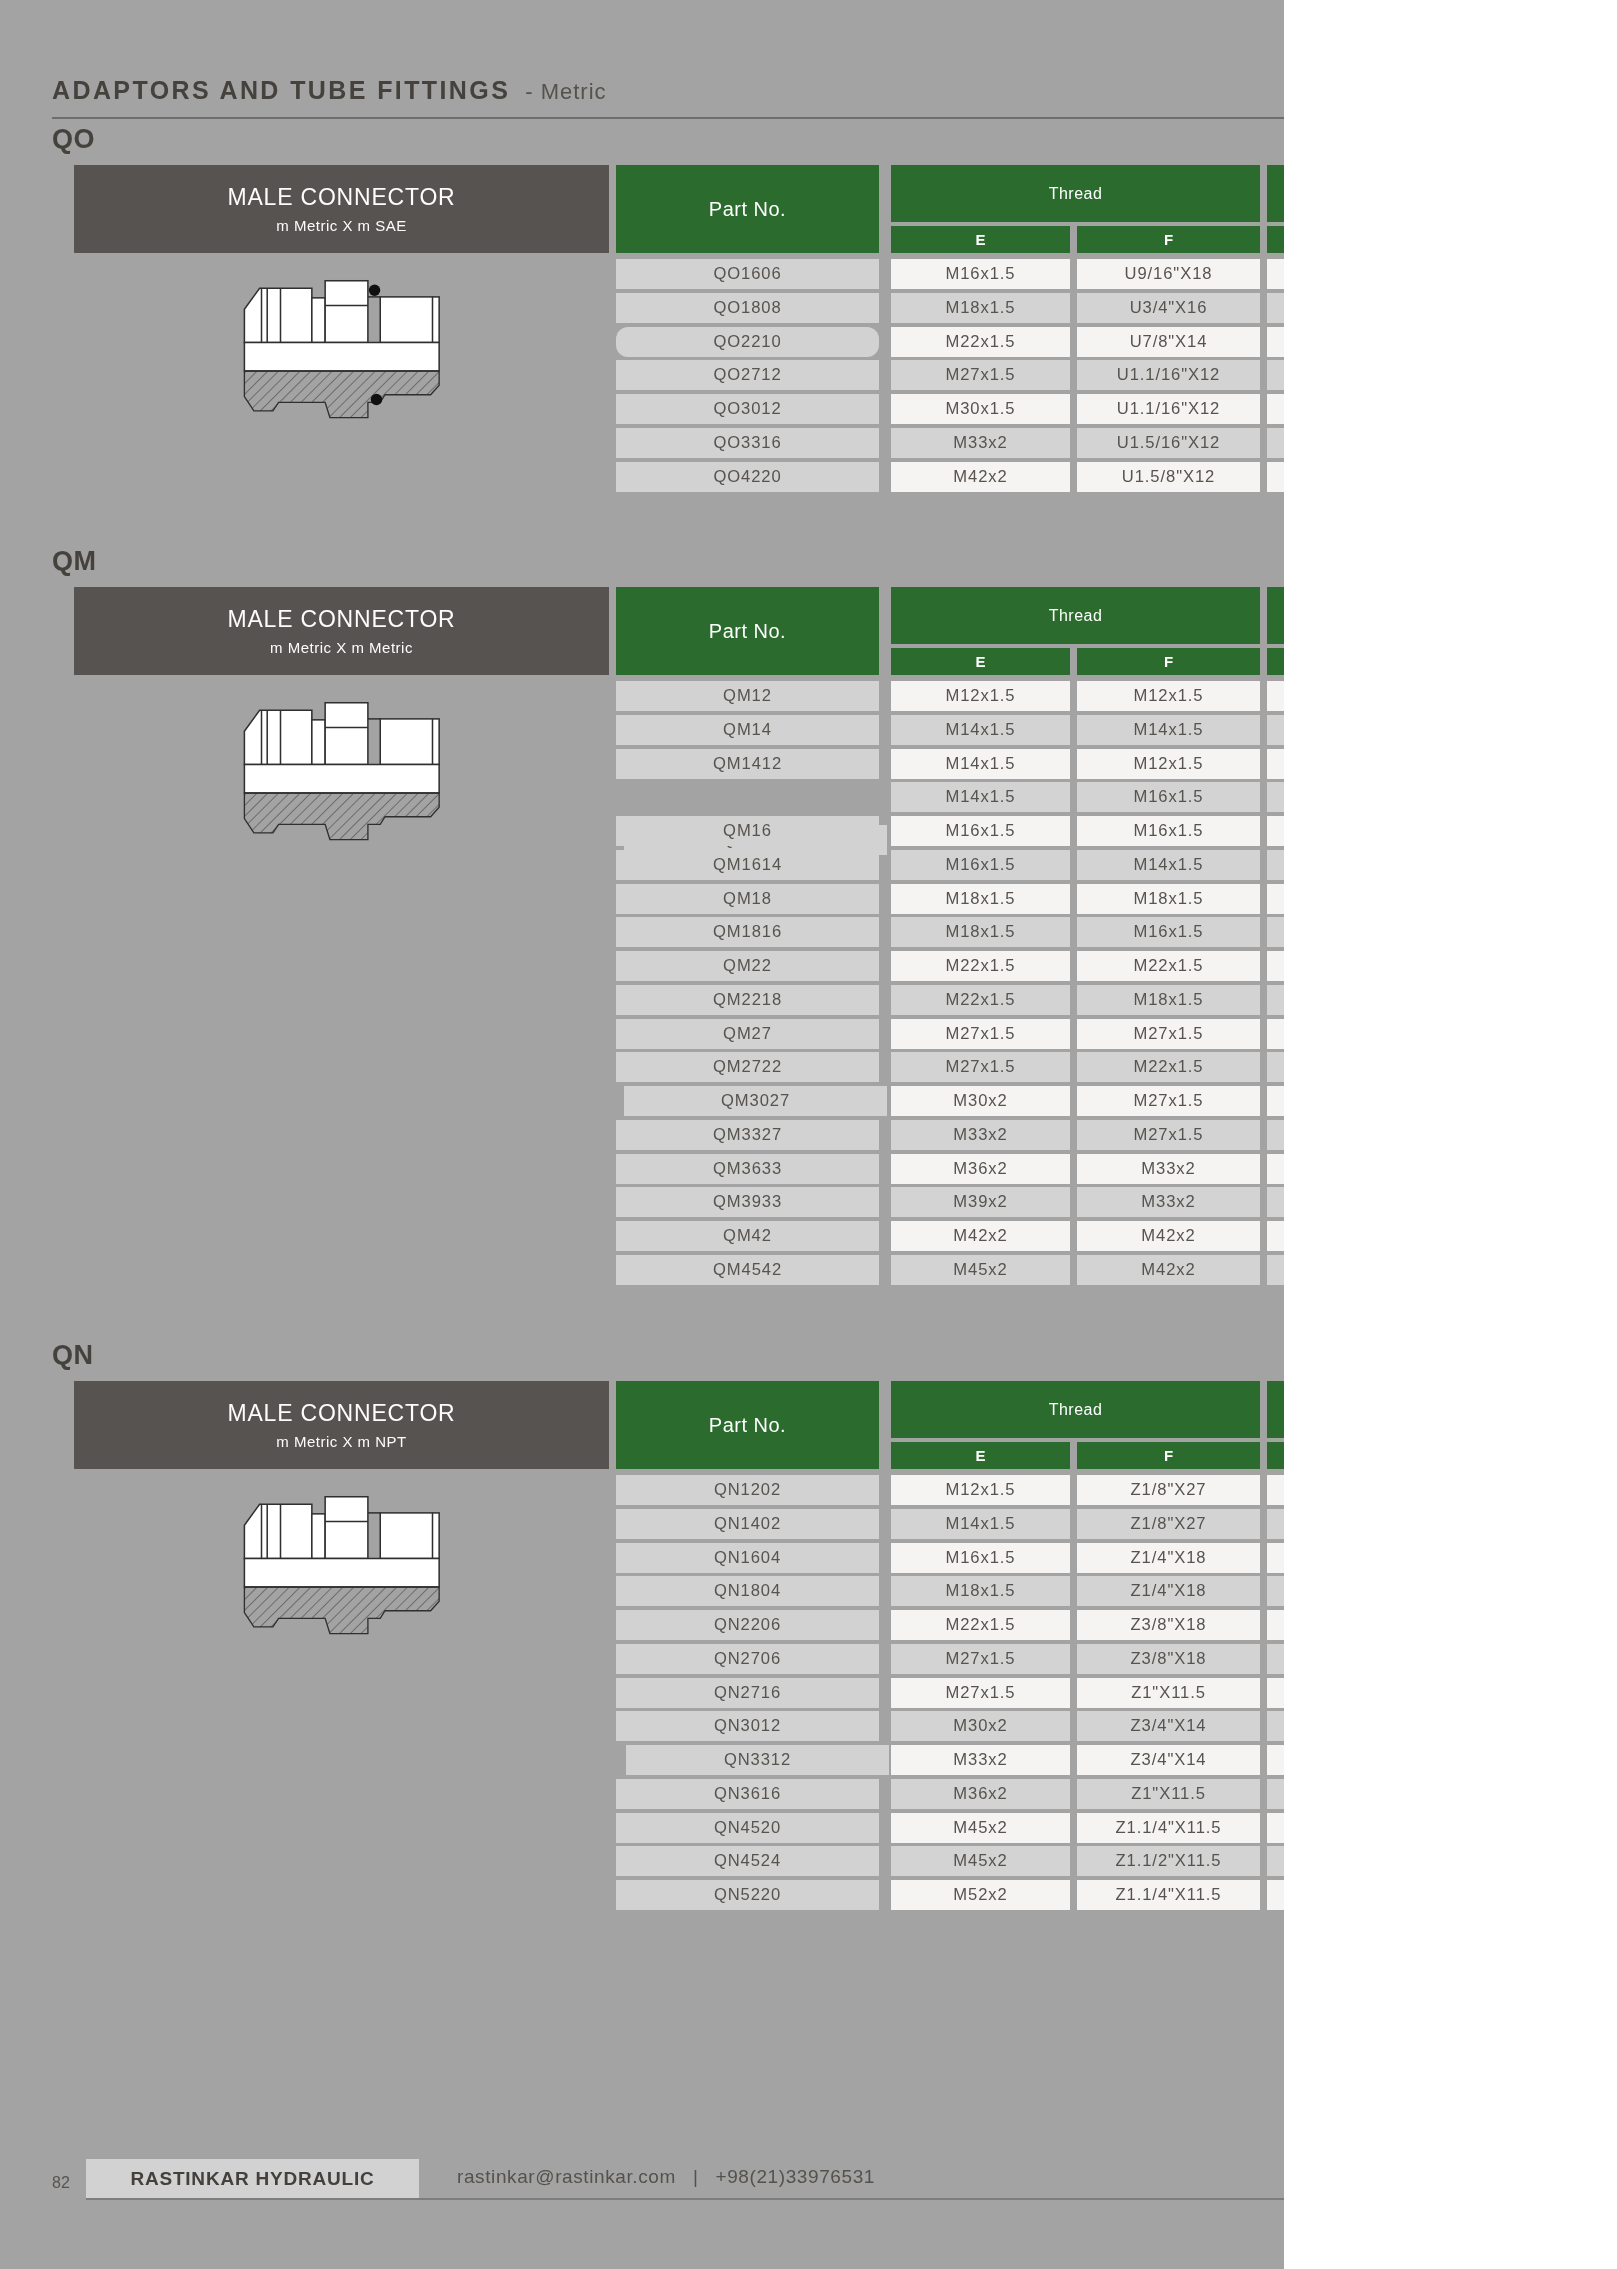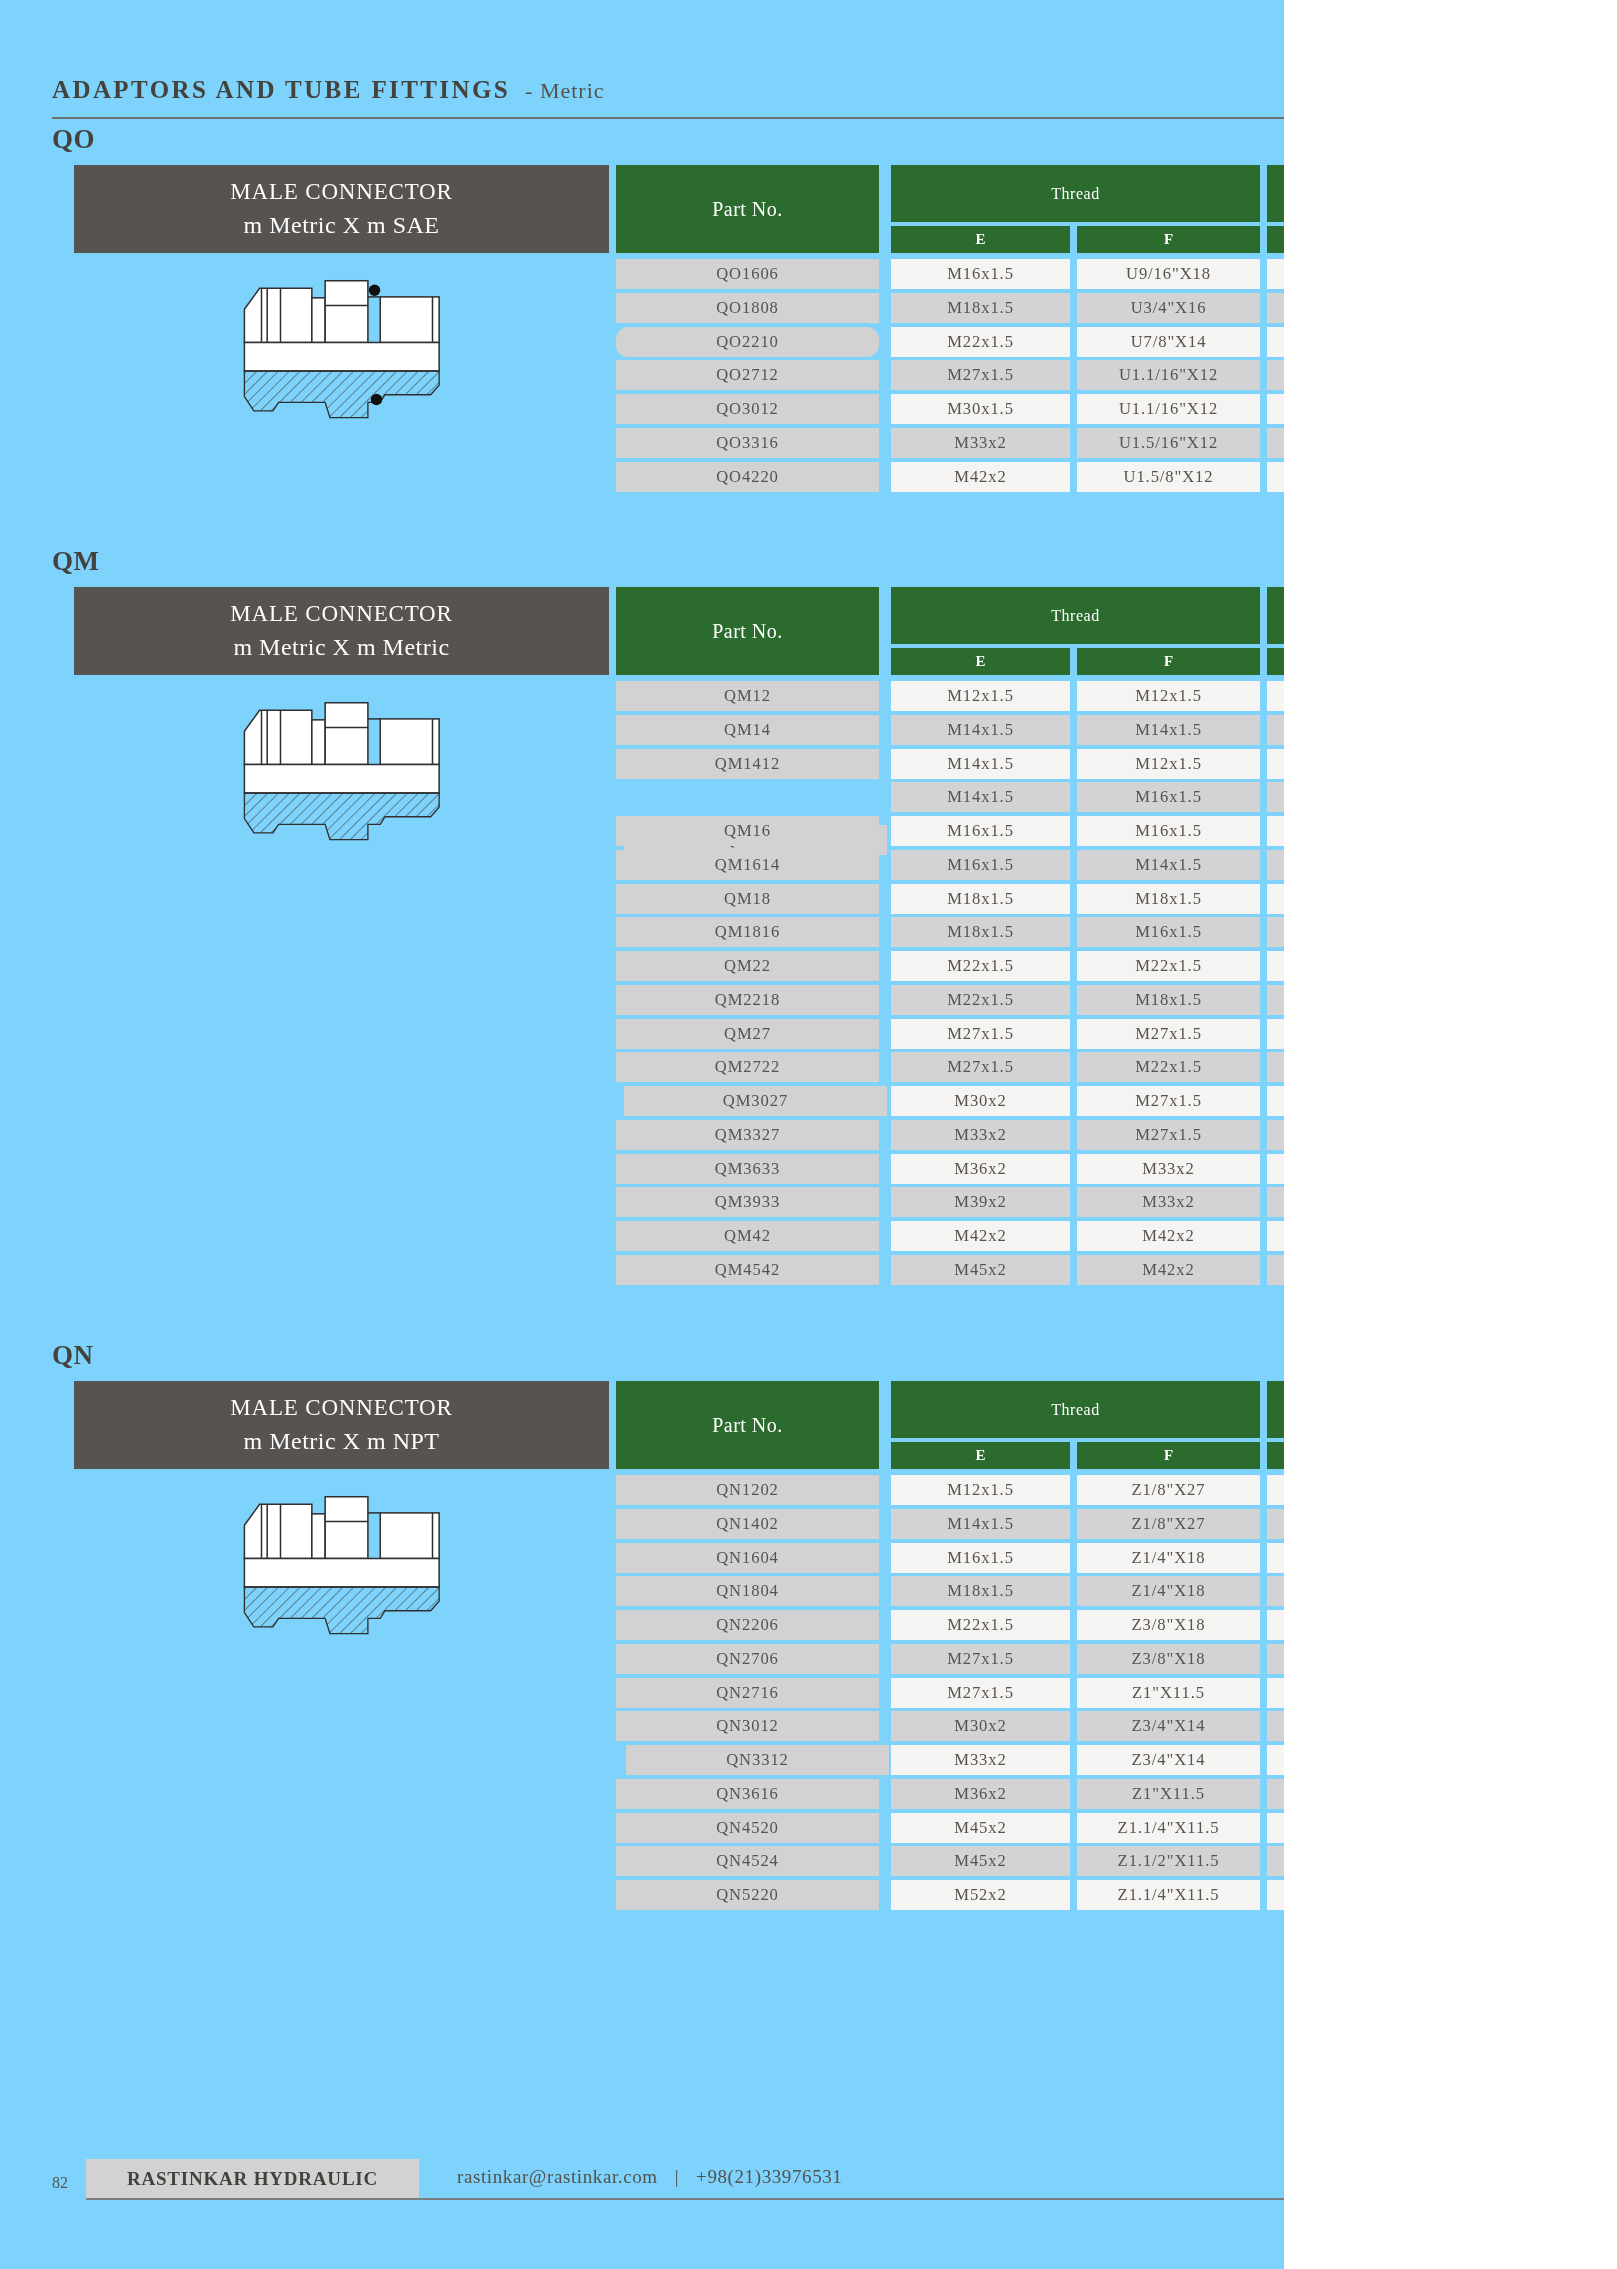--- a/index.html
+++ b/index.html
@@ -1,34 +1,34 @@
 <!DOCTYPE html>
 <html style="font-size:15px"><head>
 <meta charset="utf-8">
 <style>
   html,body{margin:0;padding:0;background:#fff;}
-  .page{position:relative;width:1284px;height:2269px;background:#7dd3fc;overflow:hidden;
-        font-family:Liberation Serif, serif;}
+  .page{position:relative;width:1284px;height:2269px;background:#a3a3a3;overflow:hidden;
+        font-family:Liberation Sans, sans-serif;}
 
   
   .title{position:absolute;left:52px;top:76px;white-space:nowrap;}
   .title .t1{font-size:25px;font-weight:bold;letter-spacing:2.4px;color:#45423d;}
   .title .t2{font-size:22px;font-weight:400;color:#55514b;margin-left:15px;letter-spacing:1px;}
   .title-rule{position:absolute;left:52px;top:117px;width:1524px;height:1.9px;background:#6e6e6e;}
   .right-border{position:absolute;left:1541px;top:43px;width:1.9px;height:2154px;background:#8a8a8a;}
 
   
   .section{position:absolute;left:52px;width:1524px;}
   .sec-label{position:absolute;left:0;top:0;margin:0;font-size:27px;font-weight:bold;
              color:#45423d;letter-spacing:0.5px;}
   .card{position:absolute;left:22px;top:41px;width:535px;height:88px;background:#575350;
         color:#fdfdfd;display:flex;flex-direction:column;justify-content:center;
         align-items:center;gap:6.7px;}
   .card-title{font-size:23px;letter-spacing:0.8px;}
-  .card-sub{font-size:24px;letter-spacing:0.5px;}
+  .card-sub{font-size:15px;letter-spacing:0.5px;}
   .drawing{position:absolute;left:143px;top:147px;width:247px;height:162px;}
 
   .table{position:absolute;left:564px;top:41px;width:925px;}
   .hbox{position:absolute;background:#2c6b2e;color:#ffffff;display:flex;align-items:center;
         justify-content:center;}
   .part-h  {left:0;    top:0;   width:263px;height:88px;font-size:20px;letter-spacing:0.5px;}
   .thread-h{left:275px;top:0;   width:369px;height:57px;font-size:16px;letter-spacing:0.5px;}
   .e-h     {left:275px;top:61px;width:179px;height:27px;font-size:15px;font-weight:bold;}
   .f-h     {left:461px;top:61px;width:183px;height:27px;font-size:15px;font-weight:bold;}
   .r-top   {left:651px;top:0;   width:275px;height:57px;}

